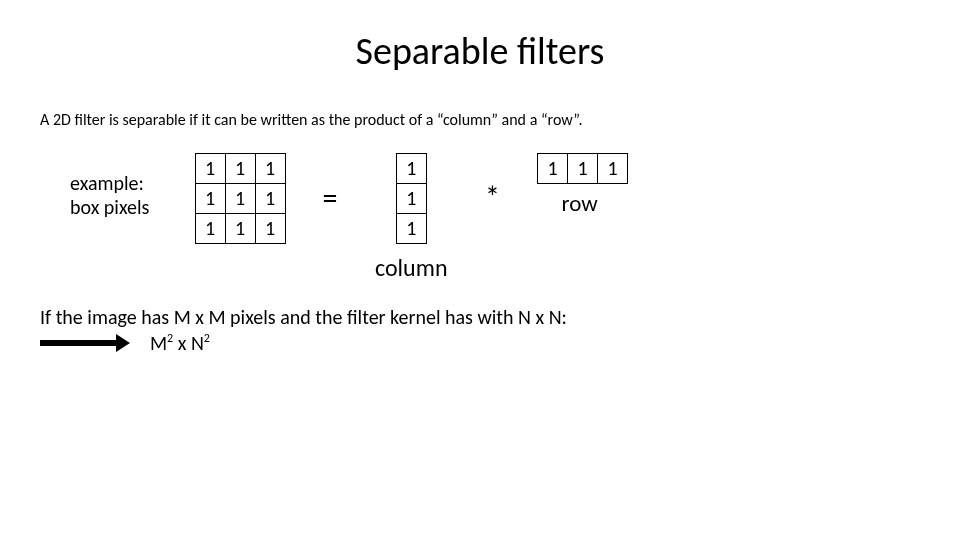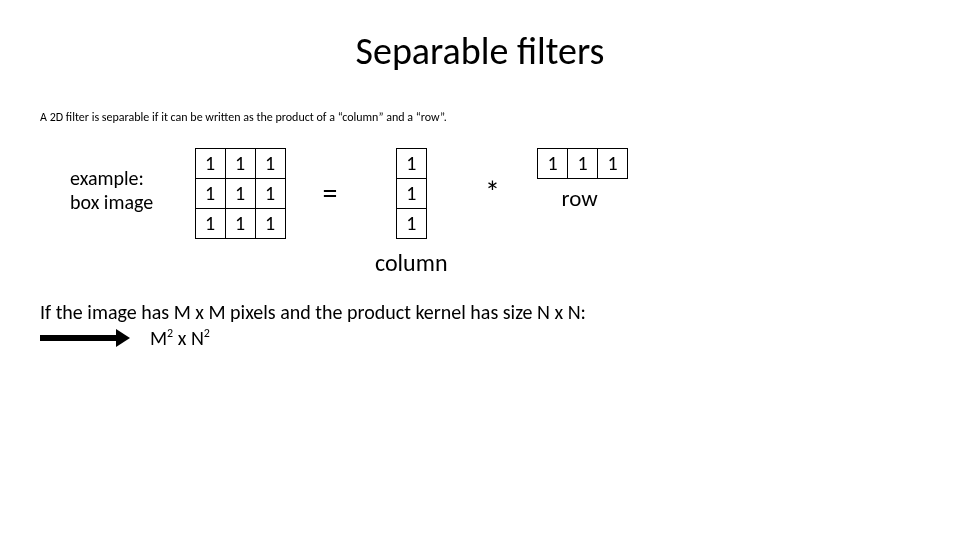--- a/index.html
+++ b/index.html
@@ -19,21 +19,21 @@
     box-sizing: border-box;
     padding: 20px 40px 40px 40px;
   }
   .title {
     text-align: center;
     font-size: 38px;
     font-weight: 400;
     margin: 8px 0 36px 0;
   }
   .intro {
-    font-size: 12px;
+    font-size: 16px;
     margin-bottom: 24px;
   }
   .diagram-row {
     display: flex;
     align-items: flex-start;
     gap: 30px;
     margin-left: 30px;
   }
   .example-label {
     width: 95px;
@@ -151,21 +151,21 @@
 <div class="slide">
 
   <div class="title">Separable filters</div>
 
   <div class="intro">A 2D filter is separable if it can be written as the product of a “column” and a “row”.</div>
 
   <div class="diagram-row">
 
     <div class="example-label">
       <span>example:</span><br>
-      <span>box image</span>
+      <span>box pixels</span>
     </div>
 
     <div class="box3">
       <div class="cell">1</div>
       <div class="cell">1</div>
       <div class="cell">1</div>
       <div class="cell">1</div>
       <div class="cell">1</div>
       <div class="cell">1</div>
       <div class="cell">1</div>
@@ -192,21 +192,21 @@
         <div class="cell">1</div>
         <div class="cell">1</div>
       </div>
       <div class="row-caption">row</div>
     </div>
 
   </div>
 
 
   <div class="qa">
-    <div>If the image has M x M pixels and the product kernel has size N x N:</div>
+    <div>If the image has M x M pixels and the filter kernel has with N x N:</div>
     <div class="qa-row">
       <span class="arrow">
         <span class="shaft"></span>
         <span class="head"></span>
       </span>
       <span class="cost">
         <span>M</span><sup>2</sup><span> x </span><span>N</span><sup>2</sup>
       </span>
     </div>
   </div>

